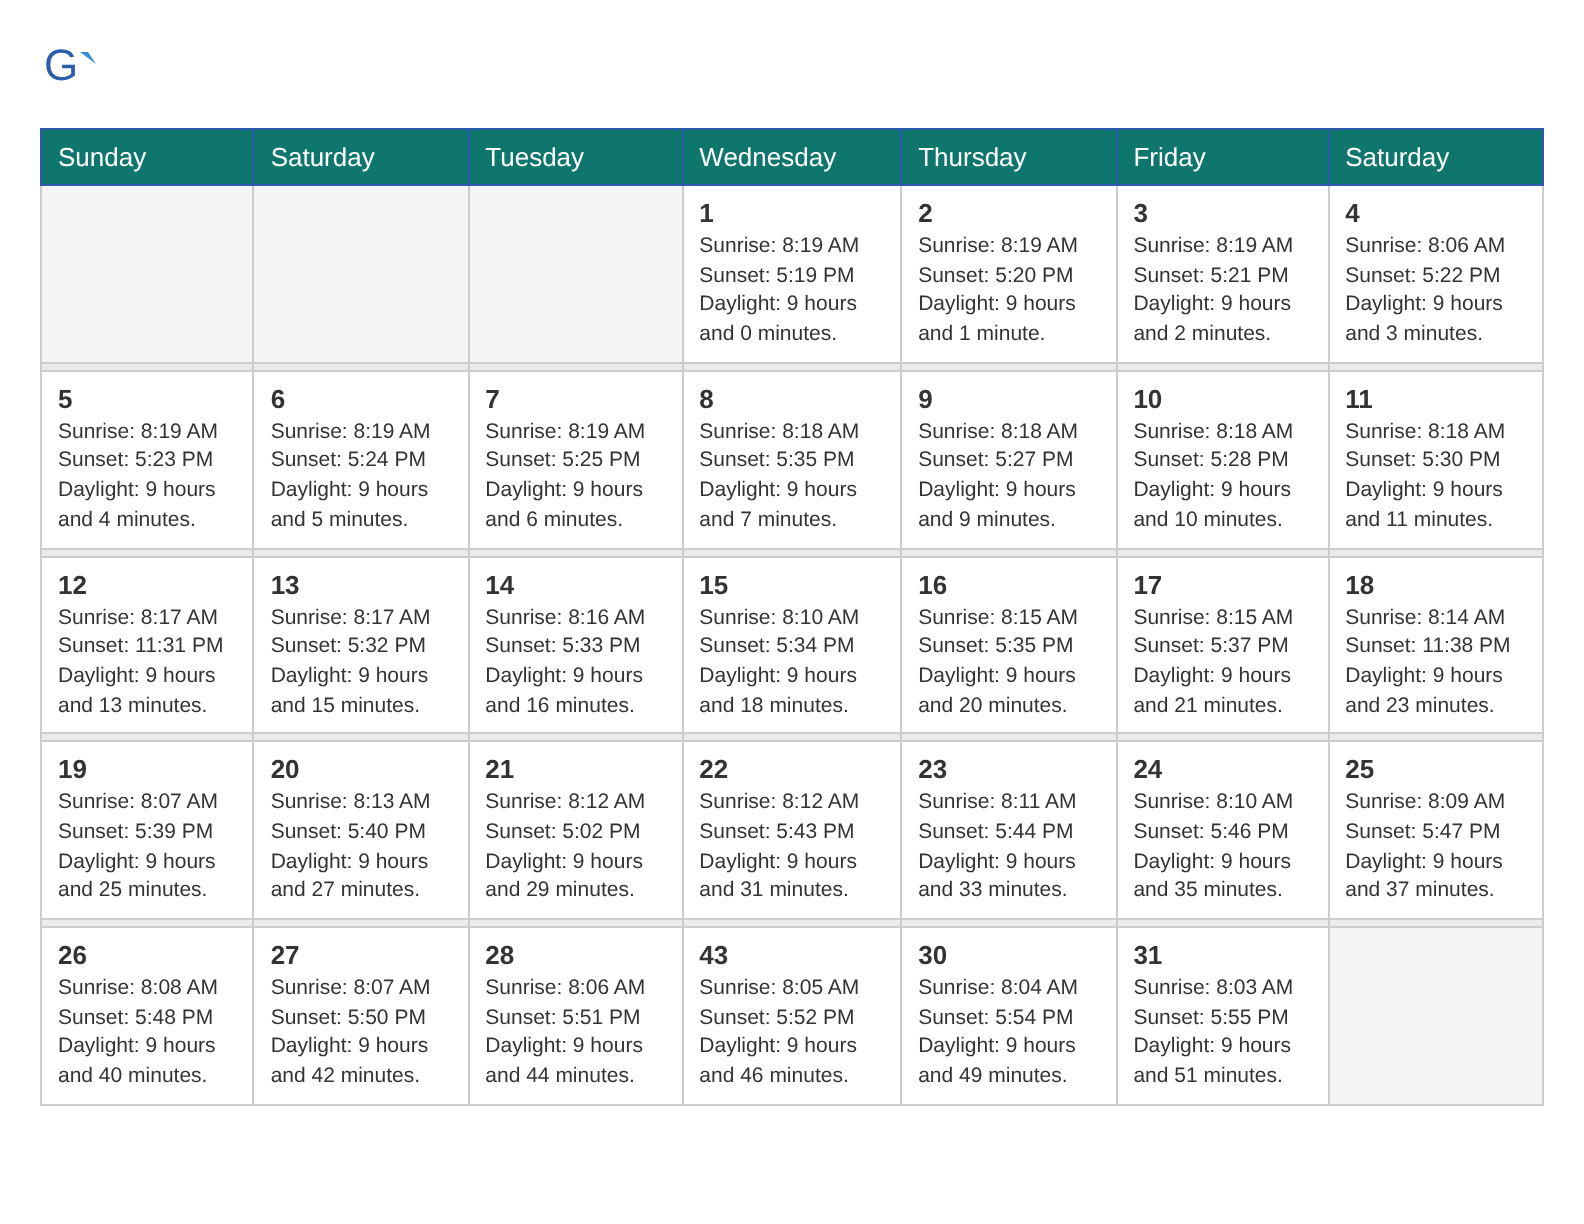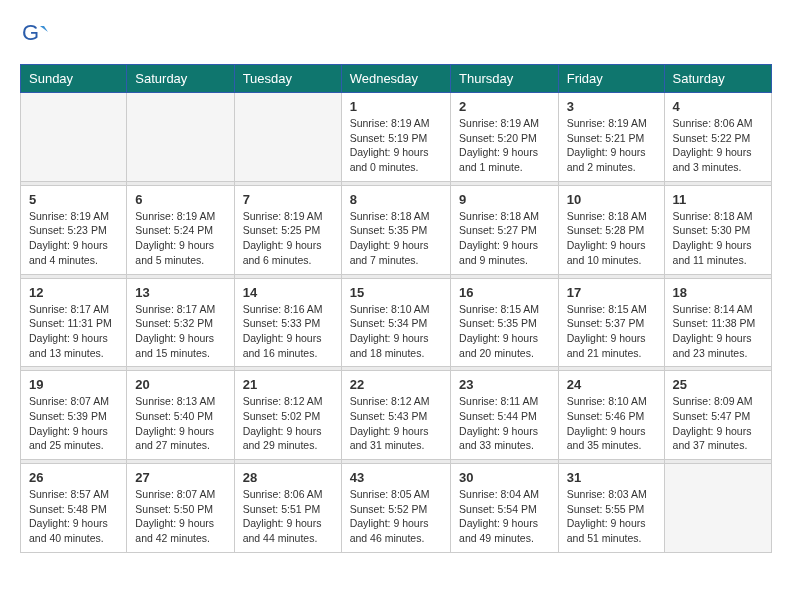--- a/index.html
+++ b/index.html
@@ -343,21 +343,21 @@
         <td></td>
         <td></td>
         <td></td>
         <td></td>
         <td></td>
         <td></td>
       </tr>
       <tr>
         <td>
           <span class="day-number">26</span>
-          <div class="day-info">Sunrise: 8:57 AM
+          <div class="day-info">Sunrise: 8:08 AM
 Sunset: 5:48 PM
 Daylight: 9 hours
 and 40 minutes.</div>
         </td>
         <td>
           <span class="day-number">27</span>
           <div class="day-info">Sunrise: 8:07 AM
 Sunset: 5:50 PM
 Daylight: 9 hours
 and 42 minutes.</div>

